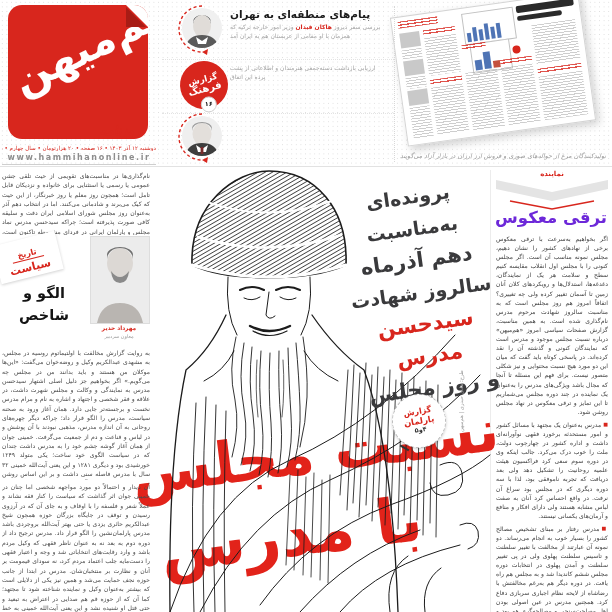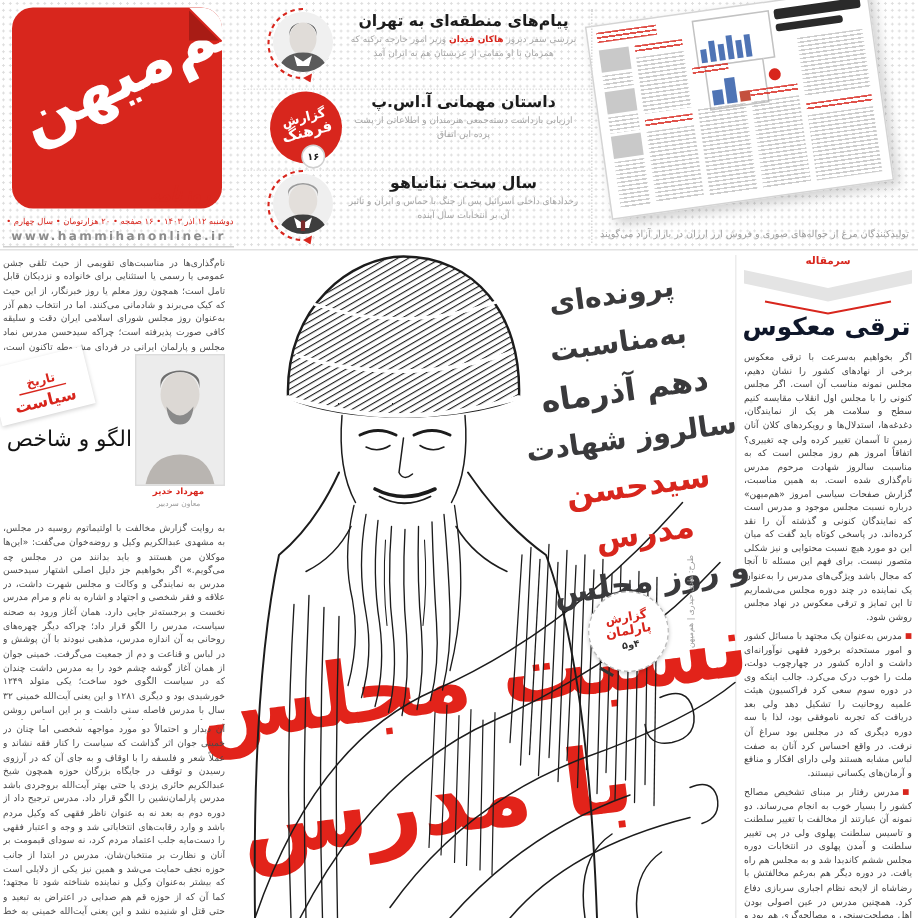--- a/index.html
+++ b/index.html
@@ -24,21 +24,21 @@
     font-size:13px;font-weight:bold;font-style:italic;}
   #dateline{left:2px;top:145px;width:154px;font-size:5.6px;color:#d8261d;
     white-space:nowrap;overflow:hidden;text-align:center;}
   #website{left:2px;top:153px;width:154px;font-size:8px;font-weight:bold;color:#8d8d8d;
     letter-spacing:1.6px;text-align:center;}
   #logo-rule{left:2px;top:164px;width:154px;border-top:1px solid #cfcfcf;}
   
   .teaser{position:absolute;left:162px;width:232px;height:53px;}
   .teaser .circ{position:absolute;left:20px;top:2px;width:40px;height:40px;border-radius:50%;overflow:hidden;}
   .teaser .arc{position:absolute;left:14px;top:-3px;width:52px;height:52px;}
-  .teaser .txt{position:absolute;right:6px;top:2px;width:158px;text-align:center;}
+  .teaser .txt{position:absolute;right:6px;top:2px;width:158px;text-align:left;}
   .teaser .t{font-size:10.5px;font-weight:bold;color:#1c1c1c;line-height:13px;}
   .teaser .s{font-size:6px;color:#a3a3a3;line-height:8.6px;margin-top:2px;}
   .teaser .s .red{color:#d8261d;font-weight:bold;}
   .tsep{border-bottom:1px dotted #e3e3e3;}
   .badge-red{position:absolute;left:18px;top:1px;width:48px;height:48px;border-radius:50%;
     background:#d8261d;color:#fff;transform:rotate(-14deg);
     display:flex;flex-direction:column;align-items:center;justify-content:center;line-height:1.05;}
   .badge-red .b1{font-size:8.5px;font-weight:bold;}
   .badge-red .b2{font-size:10px;font-weight:bold;}
   .badge-red .num{position:absolute;bottom:-4px;left:16px;width:14px;height:14px;border-radius:50%;
@@ -48,21 +48,21 @@
   #thumb{left:398px;top:4px;width:188px;height:128px;background:#fff;border:1px solid #d4d4d4;
     transform:rotate(-8deg);box-shadow:3px 4px 8px rgba(0,0,0,.18);}
   .tx{position:absolute;background:repeating-linear-gradient(#9d9d9d 0 1px,transparent 1px 2.7px);opacity:.5;}
   .txr{position:absolute;background:repeating-linear-gradient(#d8261d 0 1.2px,transparent 1.2px 3px);opacity:.8;}
   .blk{position:absolute;background:#2a2a2a;border-radius:2px;}
   .ph{position:absolute;background:#c9c9c9;}
   .chart{position:absolute;border:1px solid #c2c2c2;background:#fff;display:flex;align-items:flex-end;gap:2px;padding:2px;}
   .chart i{display:block;width:4px;background:#4f74b5;}
   .rdot{position:absolute;width:8px;height:8px;border-radius:50%;background:#d8261d;}
   #bp-title{right:6px;top:136px;width:200px;text-align:right;font-size:12.5px;font-weight:bold;color:#111;}
-  #bp-sub{right:6px;top:152px;width:210px;text-align:right;font-size:6.4px;color:#9a9a9a;white-space:nowrap;overflow:hidden;}
+  #bp-sub{right:6px;top:152px;width:210px;text-align:right;font-size:6.4px;color:#9a9a9a;white-space:nowrap;overflow:hidden;font-style:italic;}
   
   #illustration{left:140px;top:165px;width:360px;height:447px;z-index:3;pointer-events:none;}
   #dossier{left:342px;top:180px;width:158px;transform:rotate(-8deg);z-index:4;
     text-align:center;color:#3a3a3c;font-weight:bold;}
   #dossier div{line-height:32px;font-size:19px;letter-spacing:-0.5px;}
   #dossier .big{font-size:21px;}
   #dossier .red{color:#d8261d;}
   #headline{left:126px;top:414px;width:388px;z-index:2;transform:rotate(-7deg);
     text-align:center;color:#e2231a;font-weight:bold;}
   #headline .h1{font-size:58px;line-height:76px;letter-spacing:-2px;}
@@ -77,30 +77,30 @@
   .badge-white .tail{position:absolute;left:2px;bottom:1px;width:10px;height:2px;background:#333;transform:rotate(40deg);}
   #ill-credit{left:458px;top:470px;width:100px;font-size:5.2px;color:#9a9a9a;z-index:6;
     transform:rotate(-90deg);transform-origin:left top;white-space:nowrap;}
   
   .body-txt{position:absolute;font-size:6.1px;line-height:9.3px;color:#4a4a4a;
     text-align:justify;overflow:hidden;z-index:6;}
   #tag{left:-4px;top:238px;width:56px;z-index:7;background:#fff;transform:rotate(-14deg);
     text-align:center;color:#d8261d;padding:3px 4px;box-shadow:0 1px 3px rgba(0,0,0,.18);}
   #tag .l1{font-size:8px;font-weight:bold;border-bottom:1px solid #d8261d;display:inline-block;padding:0 6px 1px;}
   #tag .l2{font-size:11px;font-weight:bold;margin-top:1px;}
-  #left-headline{left:0;top:282px;width:88px;z-index:7;color:#141414;font-weight:normal;}
+  #left-headline{left:0;top:282px;width:88px;z-index:7;text-align:center;color:#141414;font-weight:bold;}
   #left-headline .hl{font-size:14.5px;line-height:22px;letter-spacing:-0.5px;}
   #author-photo{left:90px;top:236px;width:58px;height:86px;z-index:7;background:#ededed;border:1px solid #ddd;overflow:hidden;}
   #author-name{left:90px;top:325px;width:58px;text-align:center;font-size:5.8px;font-weight:bold;color:#d8261d;z-index:7;}
   #author-role{left:90px;top:333px;width:58px;text-align:center;font-size:5px;color:#999;z-index:7;}
   
   #ed-kicker{left:496px;top:170px;width:112px;text-align:center;font-size:7px;font-weight:bold;color:#d8261d;}
   #ed-zig{left:496px;top:180px;width:112px;height:22px;}
   #ed-chev{left:496px;top:199px;width:112px;height:12px;}
-  #ed-title{left:494px;top:208px;width:114px;text-align:center;font-size:16.5px;font-weight:bold;color:#0f172a;letter-spacing:-0.5px;}
+  #ed-title{left:494px;top:208px;width:114px;text-align:center;font-size:16.5px;font-weight:bold;color:#6d28d9;letter-spacing:-0.5px;}
   #ed-body{left:496px;top:234px;width:112px;height:378px;font-size:6.1px;line-height:9.1px;
     color:#3f3f3f;text-align:justify;overflow:hidden;}
   #ed-body p{margin:0 0 4px 0;}
   .bullet{color:#d8261d;font-size:5px;vertical-align:1px;margin-left:2px;}
 </style>
 </head>
 <body>
 
 <div id="page">
 
@@ -136,43 +136,38 @@
     </span>
   </div>
 
   <div class="teaser tsep" style="top:60px">
     <span class="badge-red">
       <span class="b1">گزارش</span>
       <span class="b2">فرهنگ</span>
       <span class="num">۱۶</span>
     </span>
     <span class="txt fa">
-      <div class="t">داستان مهمانی آ.اس.پ</div>
       <div class="s">ارزیابی بازداشت دسته‌جمعی هنرمندان و اطلاعاتی از پشت پرده این اتفاق</div>
     </span>
   </div>
 
   <div class="teaser" style="top:114px">
     <svg class="arc" viewBox="0 0 52 52">
       <path d="M26,3 A23,23 0 0 0 26,49" fill="none" stroke="#d8261d" stroke-width="1.4" stroke-dasharray="3 2.6"></path>
       <path d="M26,49 l6,-3 l-1,6 z" fill="#d8261d"></path>
     </svg>
     <span class="circ">
       <svg viewBox="0 0 40 40" width="40" height="40">
         <rect width="40" height="40" fill="#efefef"></rect>
         <ellipse cx="20" cy="18" rx="9.5" ry="11" fill="#e3dfdb"></ellipse>
         <path d="M10,15 a10,8 0 0 1 20,0 l0,-3 a10,6 0 0 0 -20,0 z" fill="#9b9b9b"></path>
         <path d="M3,40 q3,-13 17,-13 q14,0 17,13 z" fill="#3e3e3e"></path>
         <path d="M14,29 l6,4 l6,-4 l-2,7 l-8,0 z" fill="#fff"></path>
         <rect x="18.6" y="31" width="2.8" height="7" fill="#7a2a2a"></rect>
       </svg>
-    </span>
-    <span class="txt fa">
-      <div class="t">سال سخت نتانیاهو</div>
-      <div class="s">رخدادهای داخلی اسرائیل پس از جنگ با حماس و ایران و تاثیر آن بر انتخابات سال آینده</div>
     </span>
   </div>
 
   <div class="abs" id="thumb">
     <div class="txr" style="left:6px;top:4px;width:40px;height:7px"></div>
     <div class="blk" style="right:5px;top:5px;width:58px;height:7px"></div>
     <div class="blk" style="right:18px;top:15px;width:45px;height:5px"></div>
     <div class="chart" style="right:66px;top:5px;width:46px;height:26px">
       <i style="height:9px"></i>
         <i style="height:14px"></i>
@@ -331,21 +326,21 @@
       <path d="M16,22 a13,11 0 0 1 26,0 l0,-4 a13,8 0 0 0 -26,0 z" fill="#6f6f6f"></path>
       <path d="M20,34 q9,12 18,0 q-1,12 -9,12 q-8,0 -9,-12" fill="#8a8a8a"></path>
       <path d="M6,86 q4,-20 23,-20 q19,0 23,20 z" fill="#b9b5b1"></path>
     </svg>
   </div>
   <div class="abs fa" id="author-name">مهرداد خدیر</div>
   <div class="abs fa" id="author-role">معاون سردبیر</div>
   <div class="body-txt fa" style="left:2px;top:348px;width:148px;height:132px">به روایت گزارش مخالفت با اولتیماتوم روسیه در مجلس، به مشهدی عبدالکریم وکیل و روضه‌خوان می‌گفت: «این‌ها موکلان من هستند و باید بدانند من در مجلس چه می‌گویم.» اگر بخواهیم جز دلیل اصلی اشتهار سیدحسن مدرس به نمایندگی و وکالت و مجلس شهرت داشت، در علاقه و فقر شخصی و اجتهاد و اشاره به نام و مرام مدرس نخست و برجسته‌تر جایی دارد. همان آغاز ورود به صحنه سیاست، مدرس را الگو قرار داد؛ چراکه دیگر چهره‌های روحانی به آن اندازه مدرس، مذهبی نبودند با آن پوشش و در لباس و قناعت و دم از جمعیت می‌گرفت. خمینی جوان از همان آغاز گوشه چشم خود را به مدرس داشت چندان که در سیاست الگوی خود ساخت؛ یکی متولد ۱۲۴۹ خورشیدی بود و دیگری ۱۲۸۱ و این یعنی آیت‌الله خمینی ۳۲ سال با مدرس فاصله سنی داشت و بر این اساس روشن است که وقتی به تهران آمد تا به پارلمان برود کمتر از ۲۰ سال داشته، چون مدرس از ۱۳۰۰ تا ۱۳۰۷ به تبعید رفت و تا ۹ سال بعد که او را در کاشمر مسموم و شهید کردند.</div>
   <div class="body-txt fa" style="left:2px;top:482px;width:148px;height:130px">آن دیدار و احتمالاً دو مورد مواجهه شخصی اما چنان در خمینی جوان اثر گذاشت که سیاست را کنار فقه نشاند و عملاً شعر و فلسفه را با اوقاف و به جای آن که در آرزوی رسیدن و توقف در جایگاه بزرگان حوزه همچون شیخ عبدالکریم حائری یزدی یا حتی بهتر آیت‌الله بروجردی باشد مدرس پارلمان‌نشین را الگو قرار داد. مدرس ترجیح داد از دوره دوم به بعد نه به عنوان ناظر فقهی که وکیل مردم باشد و وارد رقابت‌های انتخاباتی شد و وجه و اعتبار فقهی را دست‌مایه جلب اعتماد مردم کرد، نه سودای قیمومت بر آنان و نظارت بر منتخبان‌شان. مدرس در ابتدا از جانب حوزه نجف حمایت می‌شد و همین نیز یکی از دلایلی است که بیشتر به‌عنوان وکیل و نماینده شناخته شود تا مجتهد؛ کما آن که از حوزه قم هم صدایی در اعتراض به تبعید و حتی قتل او شنیده نشد و این یعنی آیت‌الله خمینی به خط سپرد که نمی‌تواند به حوزه بسنده کند. الگو قرار دادن مدرس البته به این معنی نبود که آرای او درباره رای زنان و جمهوریت را هم پذیرفته باشد و در قبال حق رای زنان پس از اصلاحات ارضی و بر...</div>
 
-  <div class="abs fa" id="ed-kicker">سرمقاله</div>
+  <div class="abs fa" id="ed-kicker">نماینده</div>
   <svg class="abs" id="ed-zig" viewBox="0 0 112 22">
     <polygon points="0,0 56,12 112,0 112,9 56,21 0,9" fill="#e4e4e4"></polygon>
   </svg>
   <svg class="abs" id="ed-chev" viewBox="0 0 112 12">
     <polyline points="14,2 56,10 98,2" fill="none" stroke="#d8261d" stroke-width="1.4"></polyline>
   </svg>
   <div class="abs fa" id="ed-title">ترقی معکوس</div>
   <div class="abs fa" id="ed-body">
     <p>اگر بخواهیم به‌سرعت با ترقی معکوس برخی از نهادهای کشور را نشان دهیم، مجلس نمونه مناسب آن است. اگر مجلس کنونی را با مجلس اول انقلاب مقایسه کنیم سطح و سلامت هر یک از نمایندگان، دغدغه‌ها، استدلال‌ها و رویکردهای کلان آنان زمین تا آسمان تغییر کرده ولی چه تغییری؟ اتفاقاً امروز هم روز مجلس است که به مناسبت سالروز شهادت مرحوم مدرس نام‌گذاری شده است. به همین مناسبت، گزارش صفحات سیاسی امروز «هم‌میهن» درباره نسبت مجلس موجود و مدرس است که نمایندگان کنونی و گذشته آن را نقد کرده‌اند. در پاسخی کوتاه باید گفت که میان این دو مورد هیچ نسبت محتوایی و نیز شکلی متصور نیست. برای فهم این مسئله تا آنجا که مجال باشد ویژگی‌های مدرس را به‌عنوان یک نماینده در چند دوره مجلس می‌شماریم تا این تمایز و ترقی معکوس در نهاد مجلس روشن شود.</p>
     <p><span class="bullet">■</span><span>مدرس به‌عنوان یک مجتهد با مسائل کشور و امور مستحدثه برخورد فقهی نوآورانه‌ای داشت و اداره کشور در چهارچوب دولت، ملت را خوب درک می‌کرد. جالب اینکه وی در دوره سوم سعی کرد فراکسیون هیئت علمیه روحانیت را تشکیل دهد ولی بعد دریافت که تجربه ناموفقی بود، لذا با سه دوره دیگری که در مجلس بود سراغ آن نرفت. در واقع احساس کرد آنان به صفت لباس مشابه هستند ولی دارای افکار و منافع و آرمان‌های یکسانی نیستند.</span></p>

